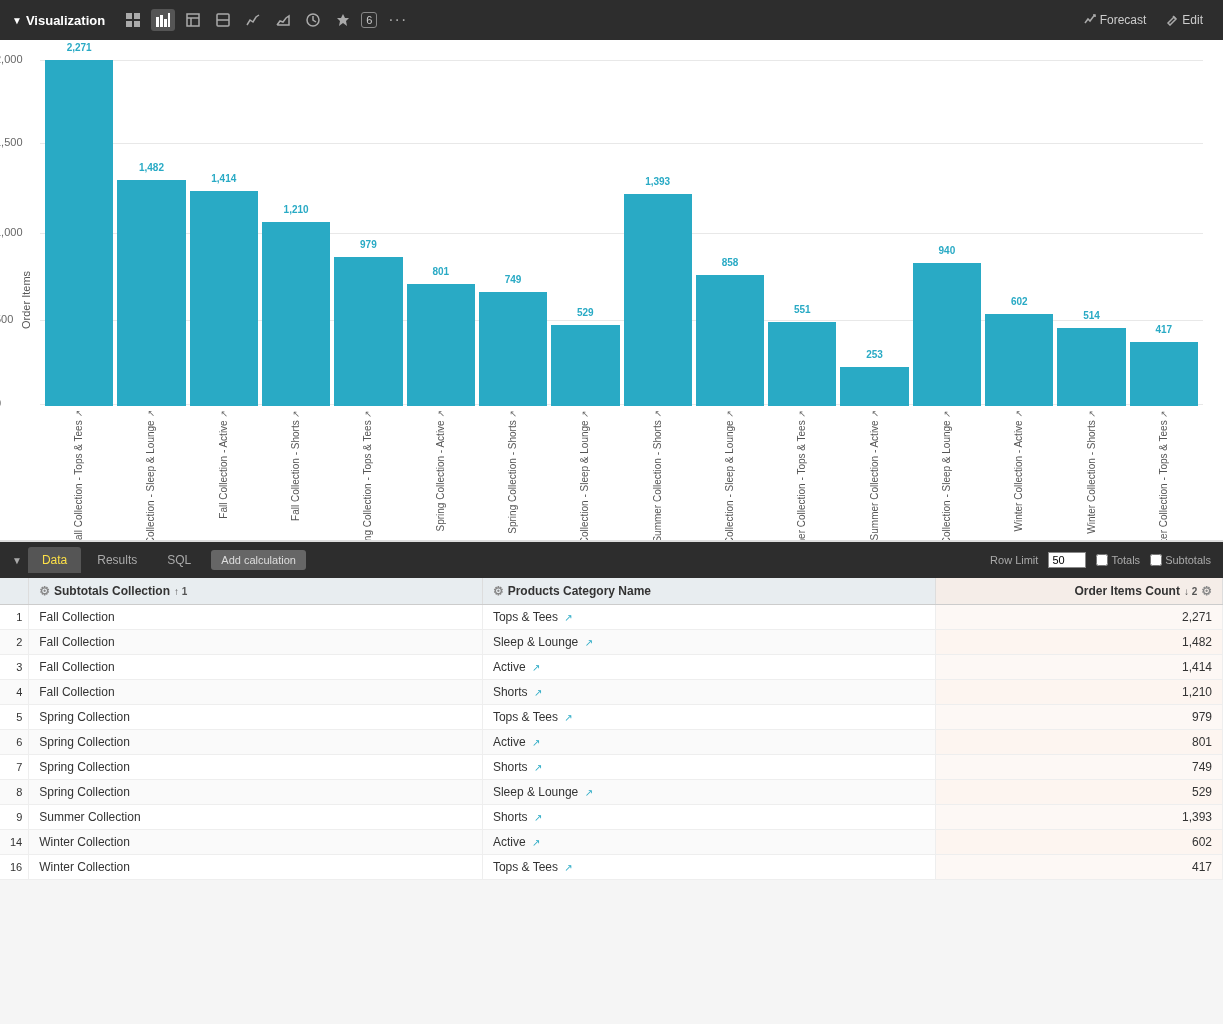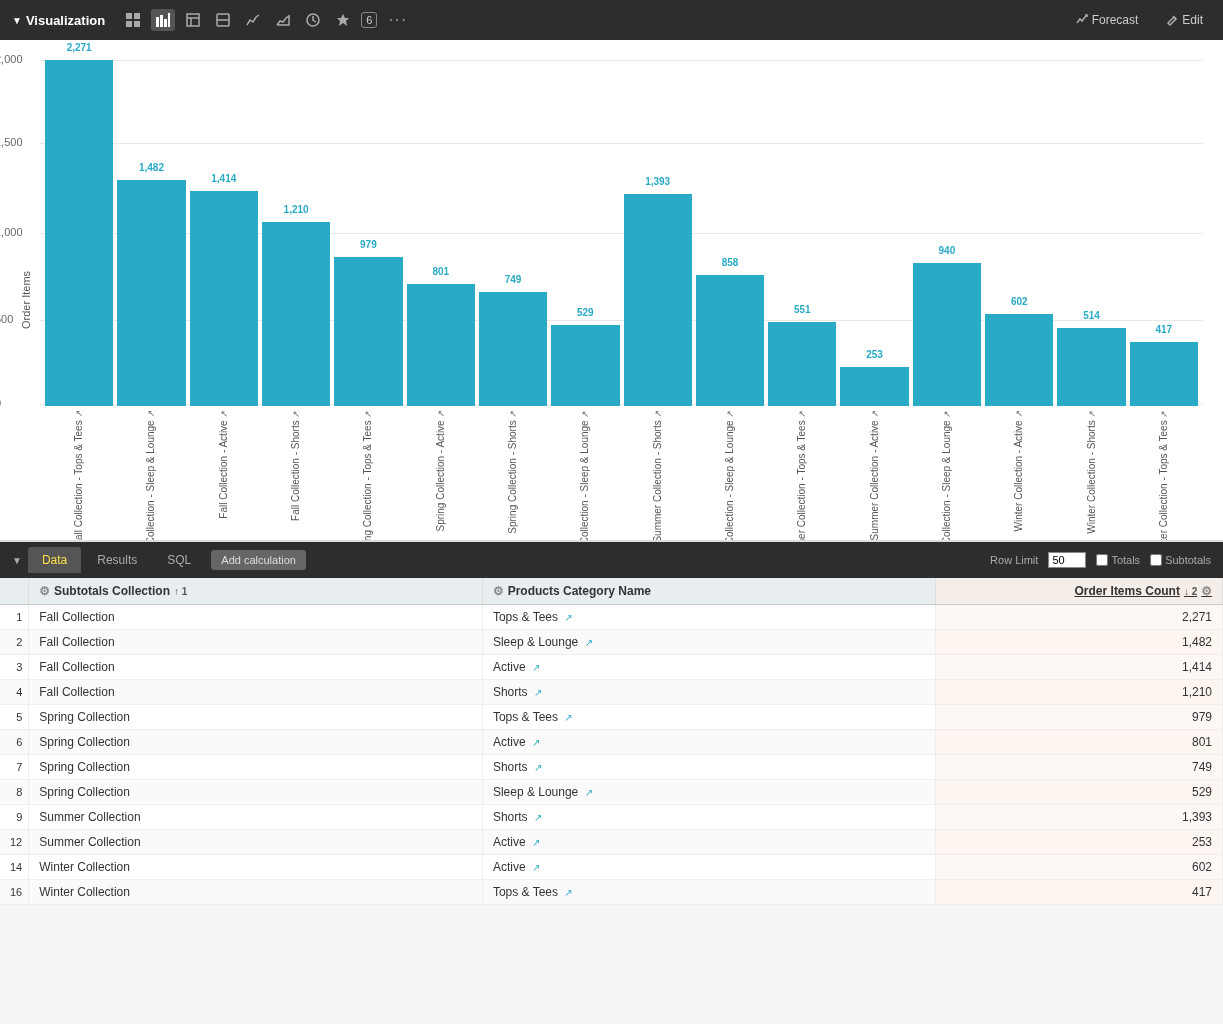--- a/index.html
+++ b/index.html
@@ -41,21 +41,21 @@
       font-size: 14px;
       border: none;
       background: none;
     }
     .toolbar-icon-btn.active {
       background: #555;
       color: #fff;
     }
     .toolbar-right {
       display: flex;
-      gap: 12px;
+      gap: 4px;
       margin-left: auto;
     }
     .toolbar-btn {
       color: #ccc;
       font-size: 12px;
       display: flex;
       align-items: center;
       gap: 4px;
       cursor: pointer;
       padding: 4px 8px;
@@ -256,21 +256,20 @@
       border-right: 1px solid #ddd;
       padding: 6px 10px;
       text-align: left;
       font-weight: 600;
       color: #333;
       position: relative;
     }
     .data-table th.numeric {
       text-align: right;
       background: #f5ede8;
-      text-decoration: underline;
     }
     .data-table td {
       border-bottom: 1px solid #eee;
       border-right: 1px solid #eee;
       padding: 5px 10px;
       color: #333;
     }
     .data-table td.numeric {
       text-align: right;
     }
@@ -652,26 +651,20 @@
           <td>Sleep &amp; Lounge <span class="trend-icon-cell">↗</span></td>
           <td class="numeric">529</td>
         </tr>
         <tr>
           <td class="row-num">9</td>
           <td>Summer Collection</td>
           <td>Shorts <span class="trend-icon-cell">↗</span></td>
           <td class="numeric">1,393</td>
         </tr>
         <tr>
-          <td class="row-num">12</td>
-          <td>Summer Collection</td>
-          <td>Active <span class="trend-icon-cell">↗</span></td>
-          <td class="numeric">253</td>
-        </tr>
-        <tr>
           <td class="row-num">14</td>
           <td>Winter Collection</td>
           <td>Active <span class="trend-icon-cell">↗</span></td>
           <td class="numeric">602</td>
         </tr>
         <tr>
           <td class="row-num">16</td>
           <td>Winter Collection</td>
           <td>Tops &amp; Tees <span class="trend-icon-cell">↗</span></td>
           <td class="numeric">417</td>

